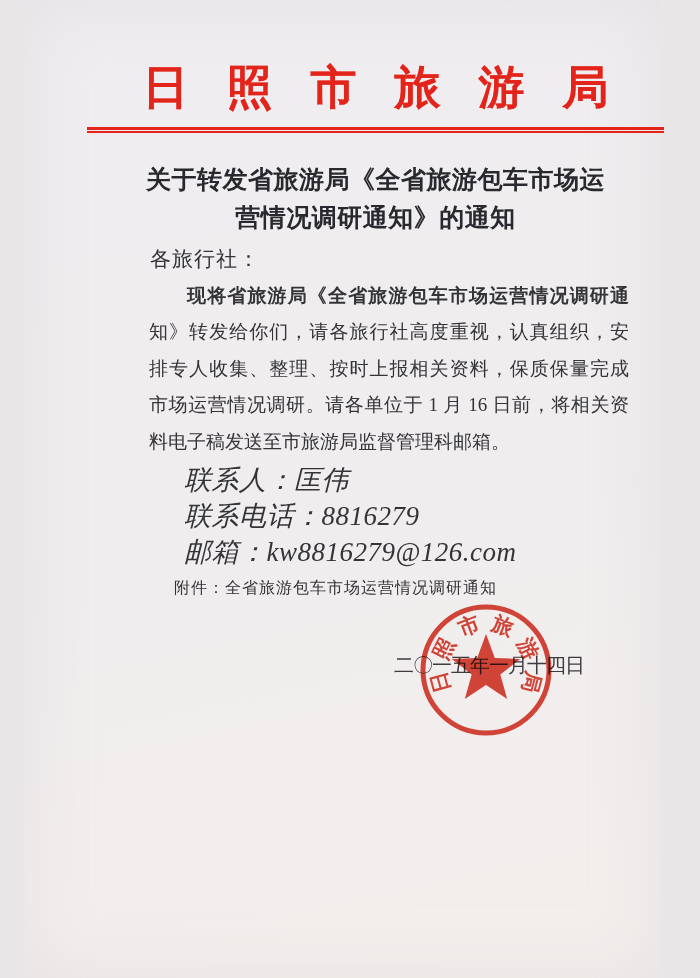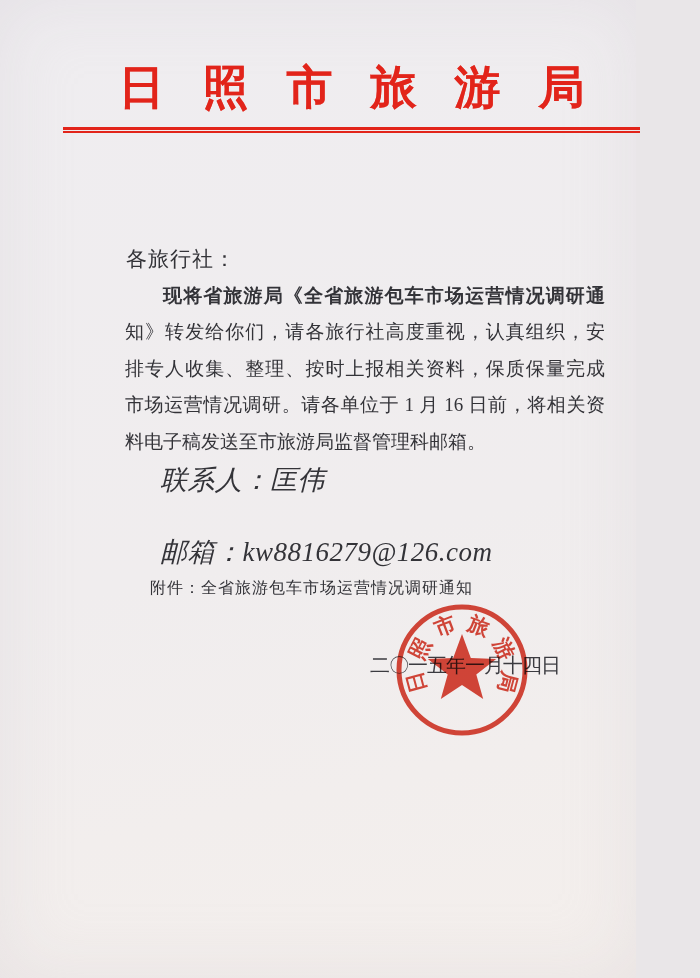--- a/index.html
+++ b/index.html
@@ -6,20 +6,21 @@
   body{
     width:700px;height:978px;
     font-family:"Liberation Serif","DejaVu Serif",serif;
     background:#e9e6e8;
     overflow:hidden;
   }
   .page{
     position:relative;width:636px;height:978px;
     background:linear-gradient(168deg,#efedf0 0%,#f0edee 55%,#f4efec 100%);
     box-shadow:inset 0 0 70px rgba(205,198,205,.30);
+    margin-left:24px;
   }
   
   .letterhead{
     position:absolute;top:63px;left:63px;width:577px;
     text-align:center;
     font-size:46px;font-weight:bold;line-height:50px;
     color:#e2241a;
     letter-spacing:38px;text-indent:38px;
     font-family:"Liberation Serif","DejaVu Serif",serif;
     white-space:nowrap;
@@ -79,32 +80,37 @@
 <div class="page">
 
   <div class="letterhead">日照市旅游局</div>
 
   <div class="red-rule">
     <div class="thick"></div>
     <div class="gap"></div>
     <div class="thin"></div>
   </div>
 
+  <div class="doc-title">
+    <div>关于转发省旅游局《全省旅游包车市场运</div>
+    <div>营情况调研通知》的通知</div>
+  </div>
 
   <div class="salutation">各旅行社：</div>
 
   <div class="body-block">
     <div class="body-line first">现将省旅游局《全省旅游包车市场运营情况调研通</div>
     <div class="body-line">知》转发给你们，请各旅行社高度重视，认真组织，安</div>
     <div class="body-line">排专人收集、整理、按时上报相关资料，保质保量完成</div>
     <div class="body-line">市场运营情况调研。请各单位于 1 月 16 日前，将相关资</div>
     <div class="body-line last">料电子稿发送至市旅游局监督管理科邮箱。</div>
   </div>
 
   <div class="contact-line" style="top:468px">联系人：匡伟</div>
+  <div class="contact-line" style="top:504px">联系电话：8816279</div>
   <div class="contact-line" style="top:540px">邮箱：kw8816279@126.com</div>
 
   <div class="attachment-line">附件：全省旅游包车市场运营情况调研通知</div>
 
   <div class="date-line">二〇一五年一月十四日</div>
 
   <svg class="seal" viewBox="0 0 140 145">
     <circle cx="70" cy="72" r="63" fill="none" stroke="#d8392a" stroke-width="5"></circle>
     <polygon fill="#d8392a" points="70,36 78.8,59.9 104.2,60.9 84.3,76.6 91.2,101.1 70,87 48.8,101.1 55.7,76.6 35.8,60.9 61.2,59.9"></polygon>
     <text x="26.5" y="83.6" text-anchor="middle" dominant-baseline="middle" transform="rotate(-105 26.5 83.6)">日</text>

